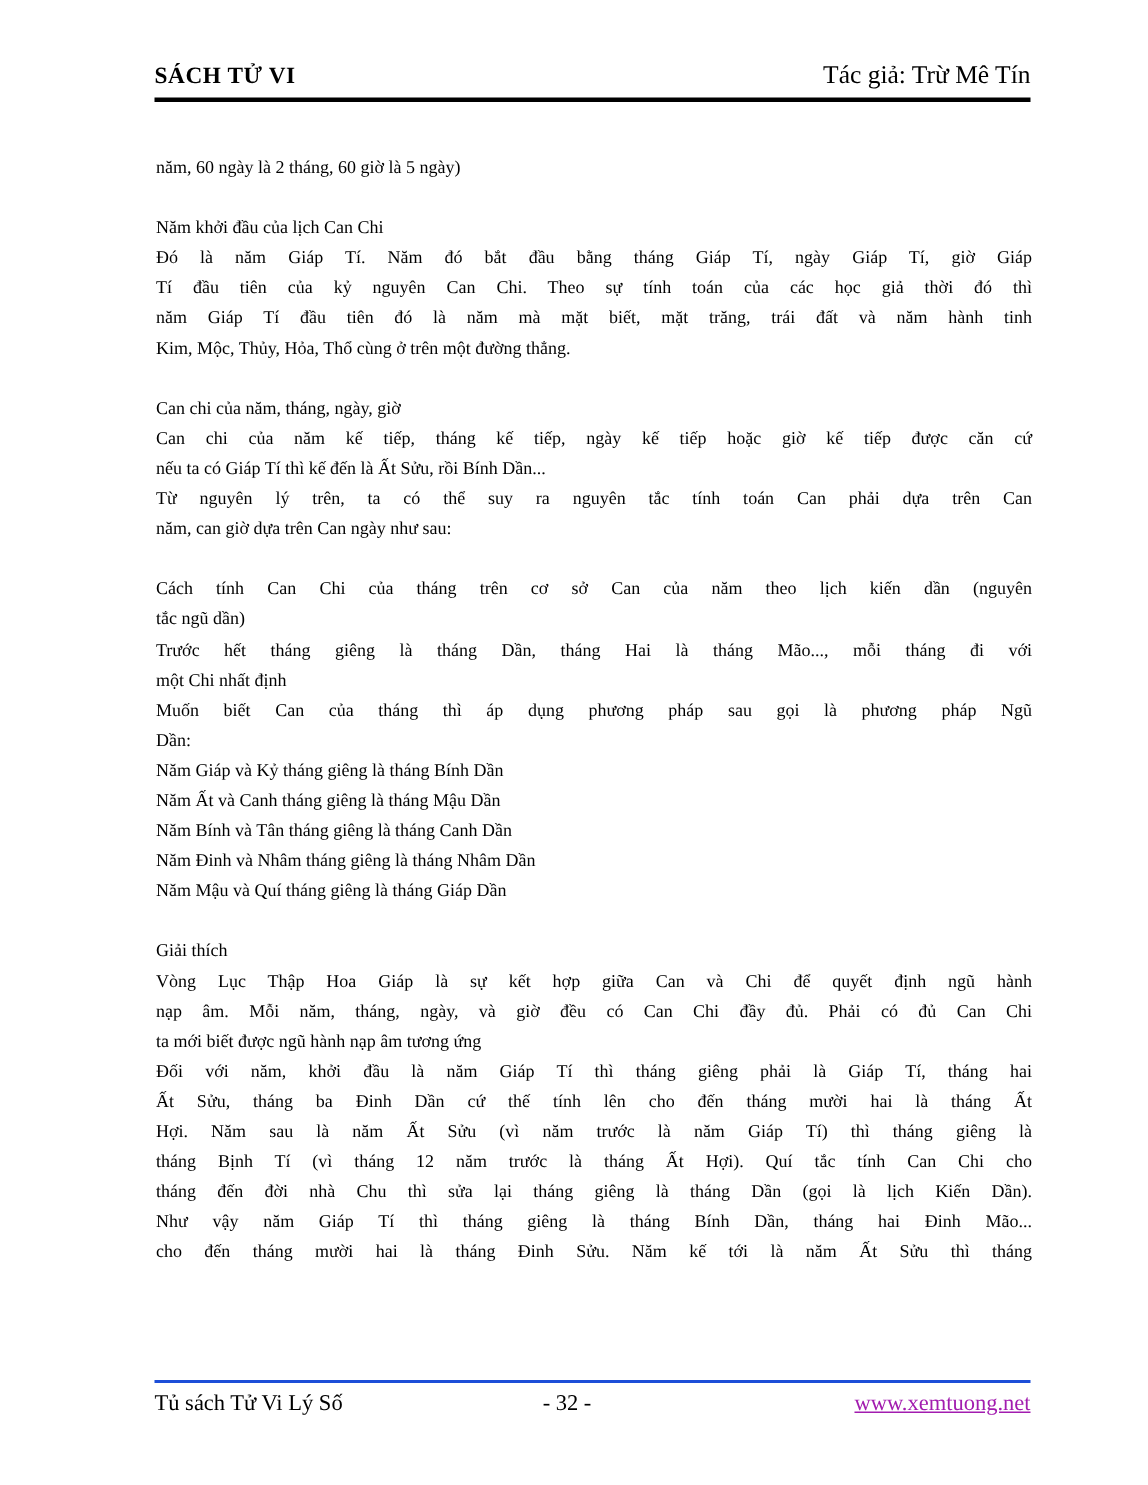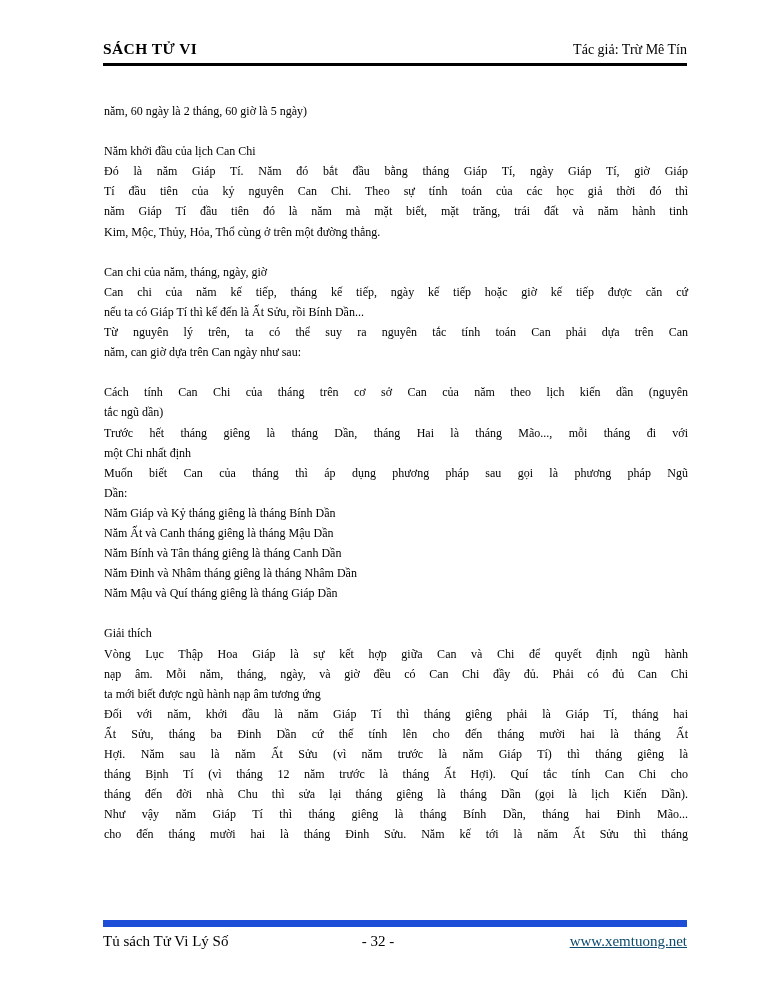--- a/index.html
+++ b/index.html
@@ -15,36 +15,36 @@
 
   
   .header {
     position:absolute;
     left:103px; width:584px; top:40px;
     display:flex; justify-content:space-between; align-items:baseline;
     border-bottom:3px solid #000;
     padding-bottom:5px;
   }
   .header-left  { font-weight:bold; font-size:15.5px; letter-spacing:0.4px; }
-  .header-right { font-size:14px; }
+  .header-right { font-size:17px; }
 
   
   .body-text {
     position:absolute;
     left:104px; top:101px; width:584px;
     font-size:12px; line-height:20.1px;
   }
   .line { height:20.1px; white-space:normal; }
   .line.j { text-align:justify; text-align-last:justify; }
 
   
   .footer {
     position:absolute;
     left:103px; width:584px; top:920px;
-    border-top:7px solid #1d4ed8;
+    border-top:2px solid #1d4ed8;
     padding-top:6px;
     font-size:15px;
   }
   .footer-inner { position:relative; height:20px; }
   .footer-left  { position:absolute; left:0; top:0; }
   .footer-center{ position:absolute; left:240px; width:70px; top:0; text-align:center; }
   .footer-right { position:absolute; right:0; top:0; }
   .footer-link  { text-decoration:underline; cursor:pointer; }
 </style>
 </head>
@@ -95,18 +95,18 @@
       <div class="line j">tháng đến đời nhà Chu thì sửa lại tháng giêng là tháng Dần (gọi là lịch Kiến Dần).</div>
       <div class="line j">Như vậy năm Giáp Tí thì tháng giêng là tháng Bính Dần, tháng hai Đinh Mão...</div>
       <div class="line j">cho đến tháng mười hai là tháng Đinh Sửu. Năm kế tới là năm Ất Sửu thì tháng</div>
     </div>
 
   <div class="footer">
     <div class="footer-inner">
       <span class="footer-left">Tủ sách Tử Vi Lý Số</span>
       <span class="footer-center">- 32 -</span>
       <span class="footer-right">
-        <a class="footer-link" title="www.xemtuong.net" style="color: #0c4a6e;">www.xemtuong.net</a>
+        <a class="footer-link" title="www.xemtuong.net" style="color: #a21caf;">www.xemtuong.net</a>
       </span>
     </div>
   </div>
 
 </div>
 
 </body></html>

